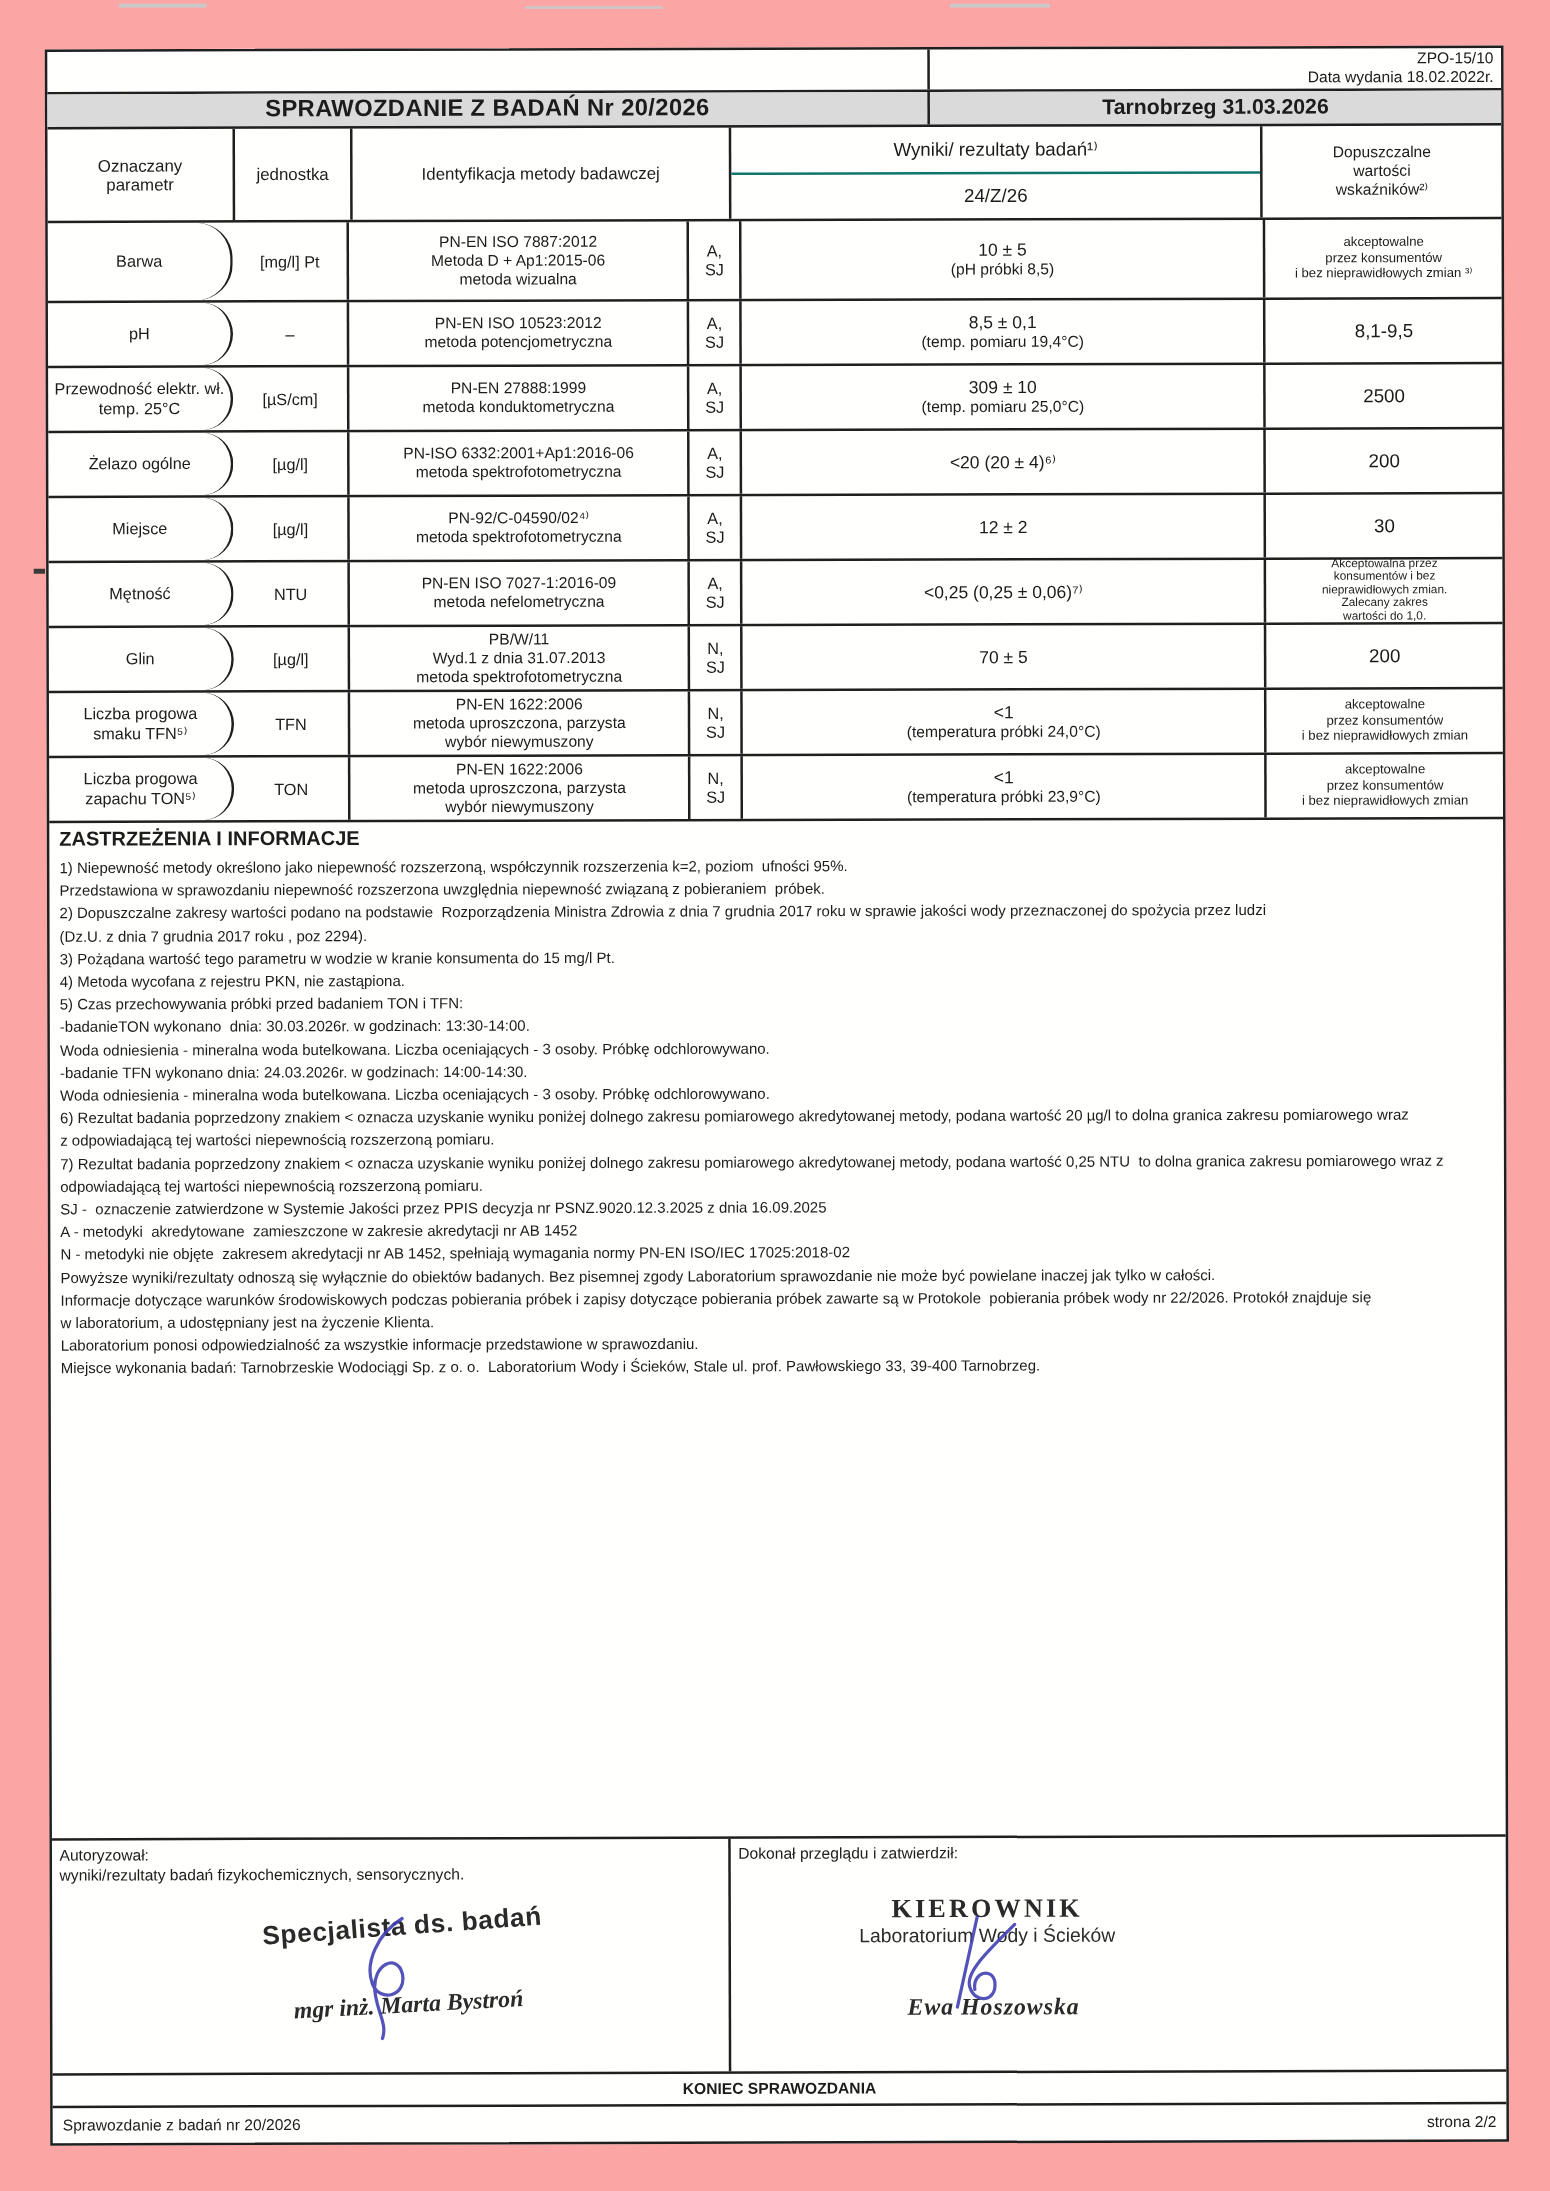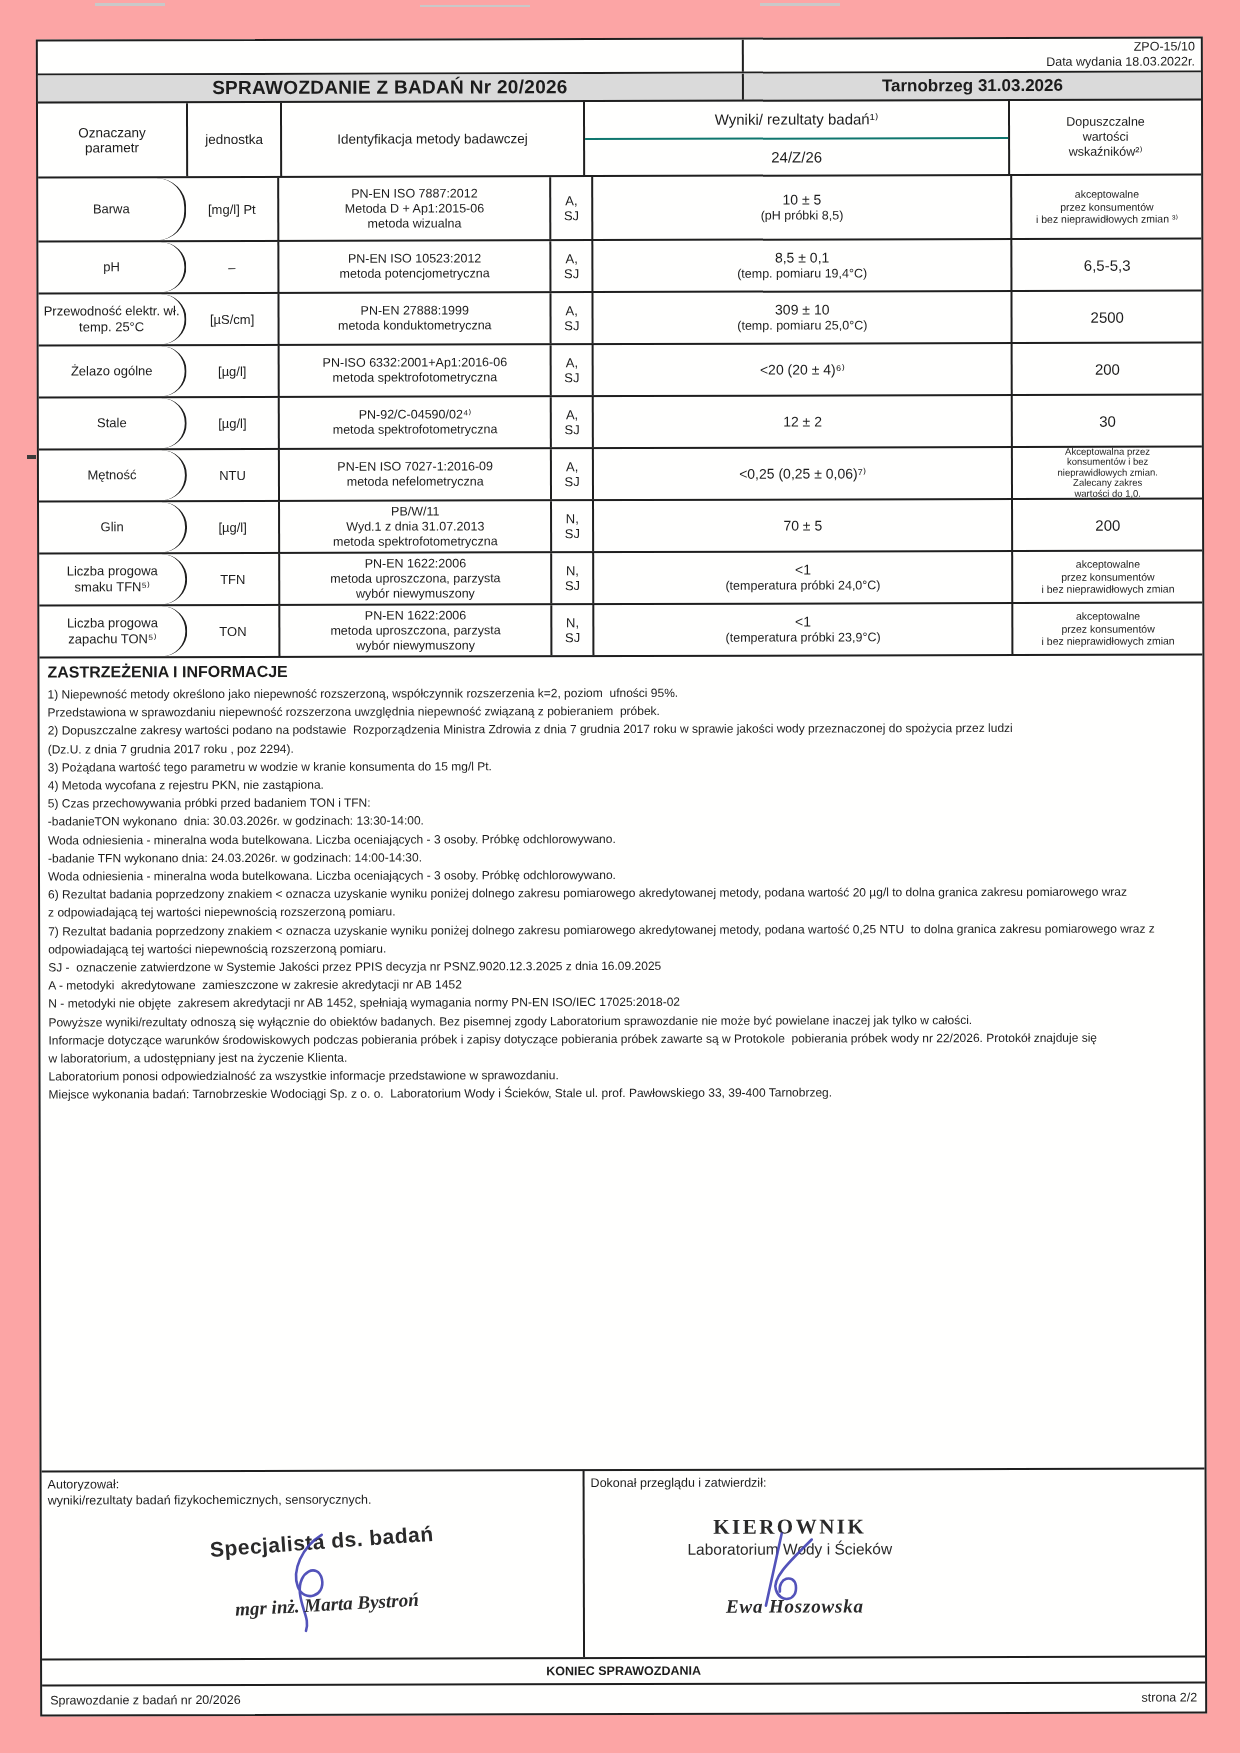--- a/index.html
+++ b/index.html
@@ -111,21 +111,21 @@
   <div class="artifact" style="left:420px;top:5px;width:110px;height:2px;"></div>
   <div class="artifact" style="left:760px;top:3px;width:80px;height:3px;"></div>
   <div class="artifact" style="left:27px;top:455px;width:9px;height:4px;background:#3a3a3a;"></div>
 
   <div class="doc">
 
     <div class="row top-box">
       <div class="cell left"></div>
       <div class="cell right">
         <div>ZPO-15/10</div>
-        <div>Data wydania 18.03.2022r.</div>
+        <div>Data wydania 18.02.2022r.</div>
       </div>
     </div>
 
     <div class="row title-row">
       <div class="cell title">SPRAWOZDANIE Z BADAŃ Nr 20/2026</div>
       <div class="cell place">Tarnobrzeg 31.03.2026</div>
     </div>
 
     <div class="row thead">
       <div class="cell c1">Oznaczany
@@ -163,21 +163,21 @@
     <div class="cell c1">pH</div>
     <div class="cell c2">–</div>
     <div class="cell c3a">PN-EN ISO 10523:2012
 metoda potencjometryczna</div>
     <div class="cell c3b">A,
 SJ</div>
     <div class="cell c4">
       <div class="res-val">8,5 ± 0,1</div>
       <div class="res-note">(temp. pomiaru 19,4°C)</div>
     </div>
-    <div class="cell c5">6,5-5,3</div>
+    <div class="cell c5">8,1-9,5</div>
   </div>
 
   <div class="row trow">
     <div class="cell c1">Przewodność elektr. wł.
 temp. 25°C</div>
     <div class="cell c2">[µS/cm]</div>
     <div class="cell c3a">PN-EN 27888:1999
 metoda konduktometryczna</div>
     <div class="cell c3b">A,
 SJ</div>
@@ -196,21 +196,21 @@
     <div class="cell c3b">A,
 SJ</div>
     <div class="cell c4">
       <div class="res-val">&lt;20 (20 ± 4)⁶⁾</div>
       <div class="res-note"></div>
     </div>
     <div class="cell c5">200</div>
   </div>
 
   <div class="row trow">
-    <div class="cell c1">Stale</div>
+    <div class="cell c1">Miejsce</div>
     <div class="cell c2">[µg/l]</div>
     <div class="cell c3a">PN-92/C-04590/02⁴⁾
 metoda spektrofotometryczna</div>
     <div class="cell c3b">A,
 SJ</div>
     <div class="cell c4">
       <div class="res-val">12 ± 2</div>
       <div class="res-note"></div>
     </div>
     <div class="cell c5">30</div>

